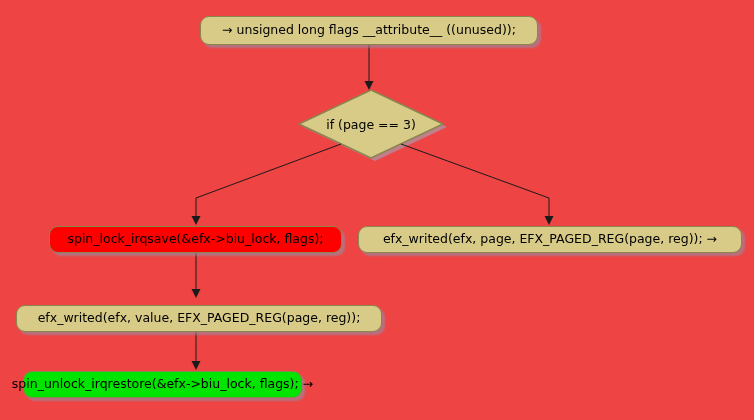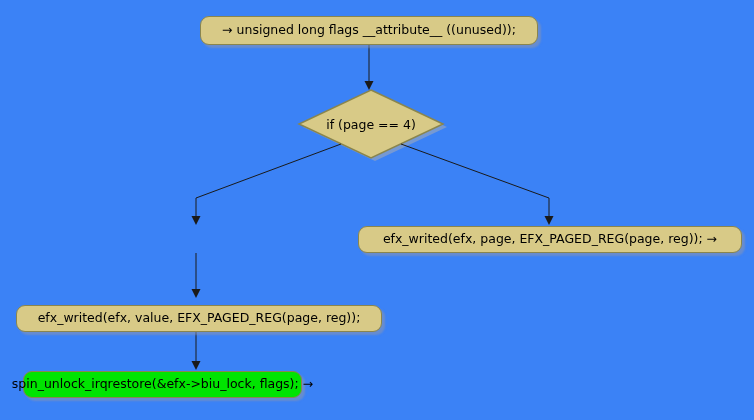--- a/index.html
+++ b/index.html
@@ -4,21 +4,21 @@
 <style>
   html, body {
     margin: 0;
     padding: 0;
     background: #ffffff;
   }
   .canvas {
     position: relative;
     width: 754px;
     height: 420px;
-    background: #3b82f6;
+    background: #ef4444;
     font-family: "DejaVu Sans", "Liberation Sans", sans-serif;
     font-size: 12.5px;
     color: #000000;
     overflow: hidden;
   }
   .edges-layer {
     position: absolute;
     left: 0;
     top: 0;
     width: 754px;
@@ -80,21 +80,22 @@
 
     <line x1="196" y1="253" x2="196" y2="290" stroke="#1A1A1A" stroke-width="1"></line>
     <polygon points="191.5,289 200.5,289 196,298" fill="#1A1A1A"></polygon>
 
     <line x1="196" y1="326" x2="196" y2="362" stroke="#1A1A1A" stroke-width="1"></line>
     <polygon points="191.5,361 200.5,361 196,370" fill="#1A1A1A"></polygon>
   </svg>
 
   <div class="node fill-khaki node-start">→ unsigned long flags __attribute__ ((unused));</div>
 
-  <div class="diamond-label">if (page == 4)</div>
+  <div class="diamond-label">if (page == 3)</div>
 
+  <div class="node fill-red node-spin-lock">spin_lock_irqsave(&amp;efx-&gt;biu_lock, flags);</div>
 
   <div class="node fill-khaki node-write-paged">efx_writed(efx, page, EFX_PAGED_REG(page, reg)); →</div>
 
   <div class="node fill-khaki node-write">efx_writed(efx, value, EFX_PAGED_REG(page, reg));</div>
 
   <div class="node fill-green node-spin-unlock">spin_unlock_irqrestore(&amp;efx-&gt;biu_lock, flags); →</div>
 </div>
 
 </body></html>

